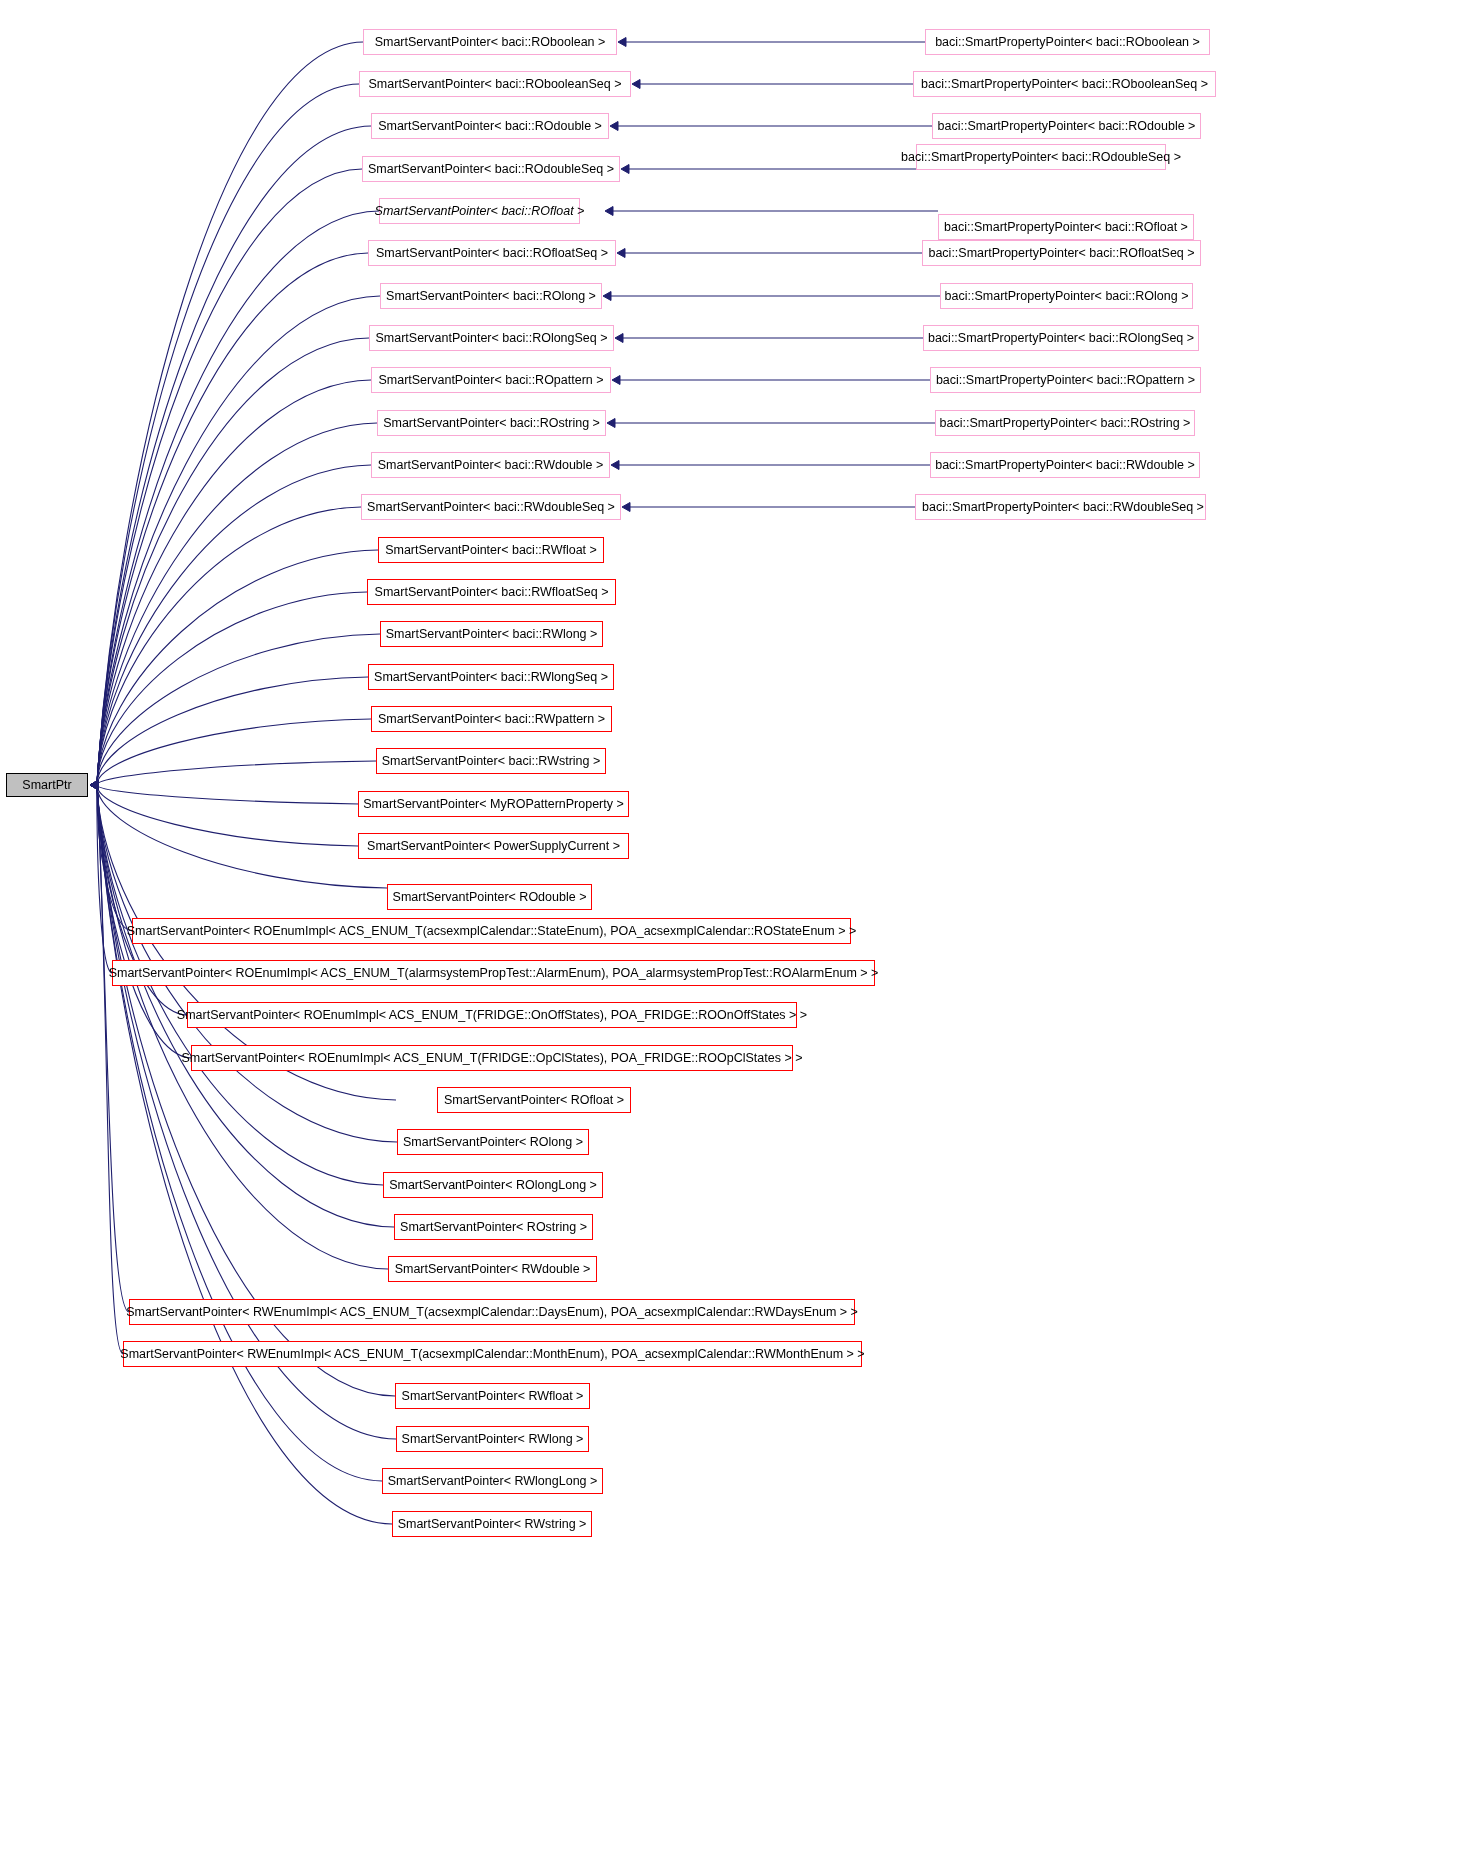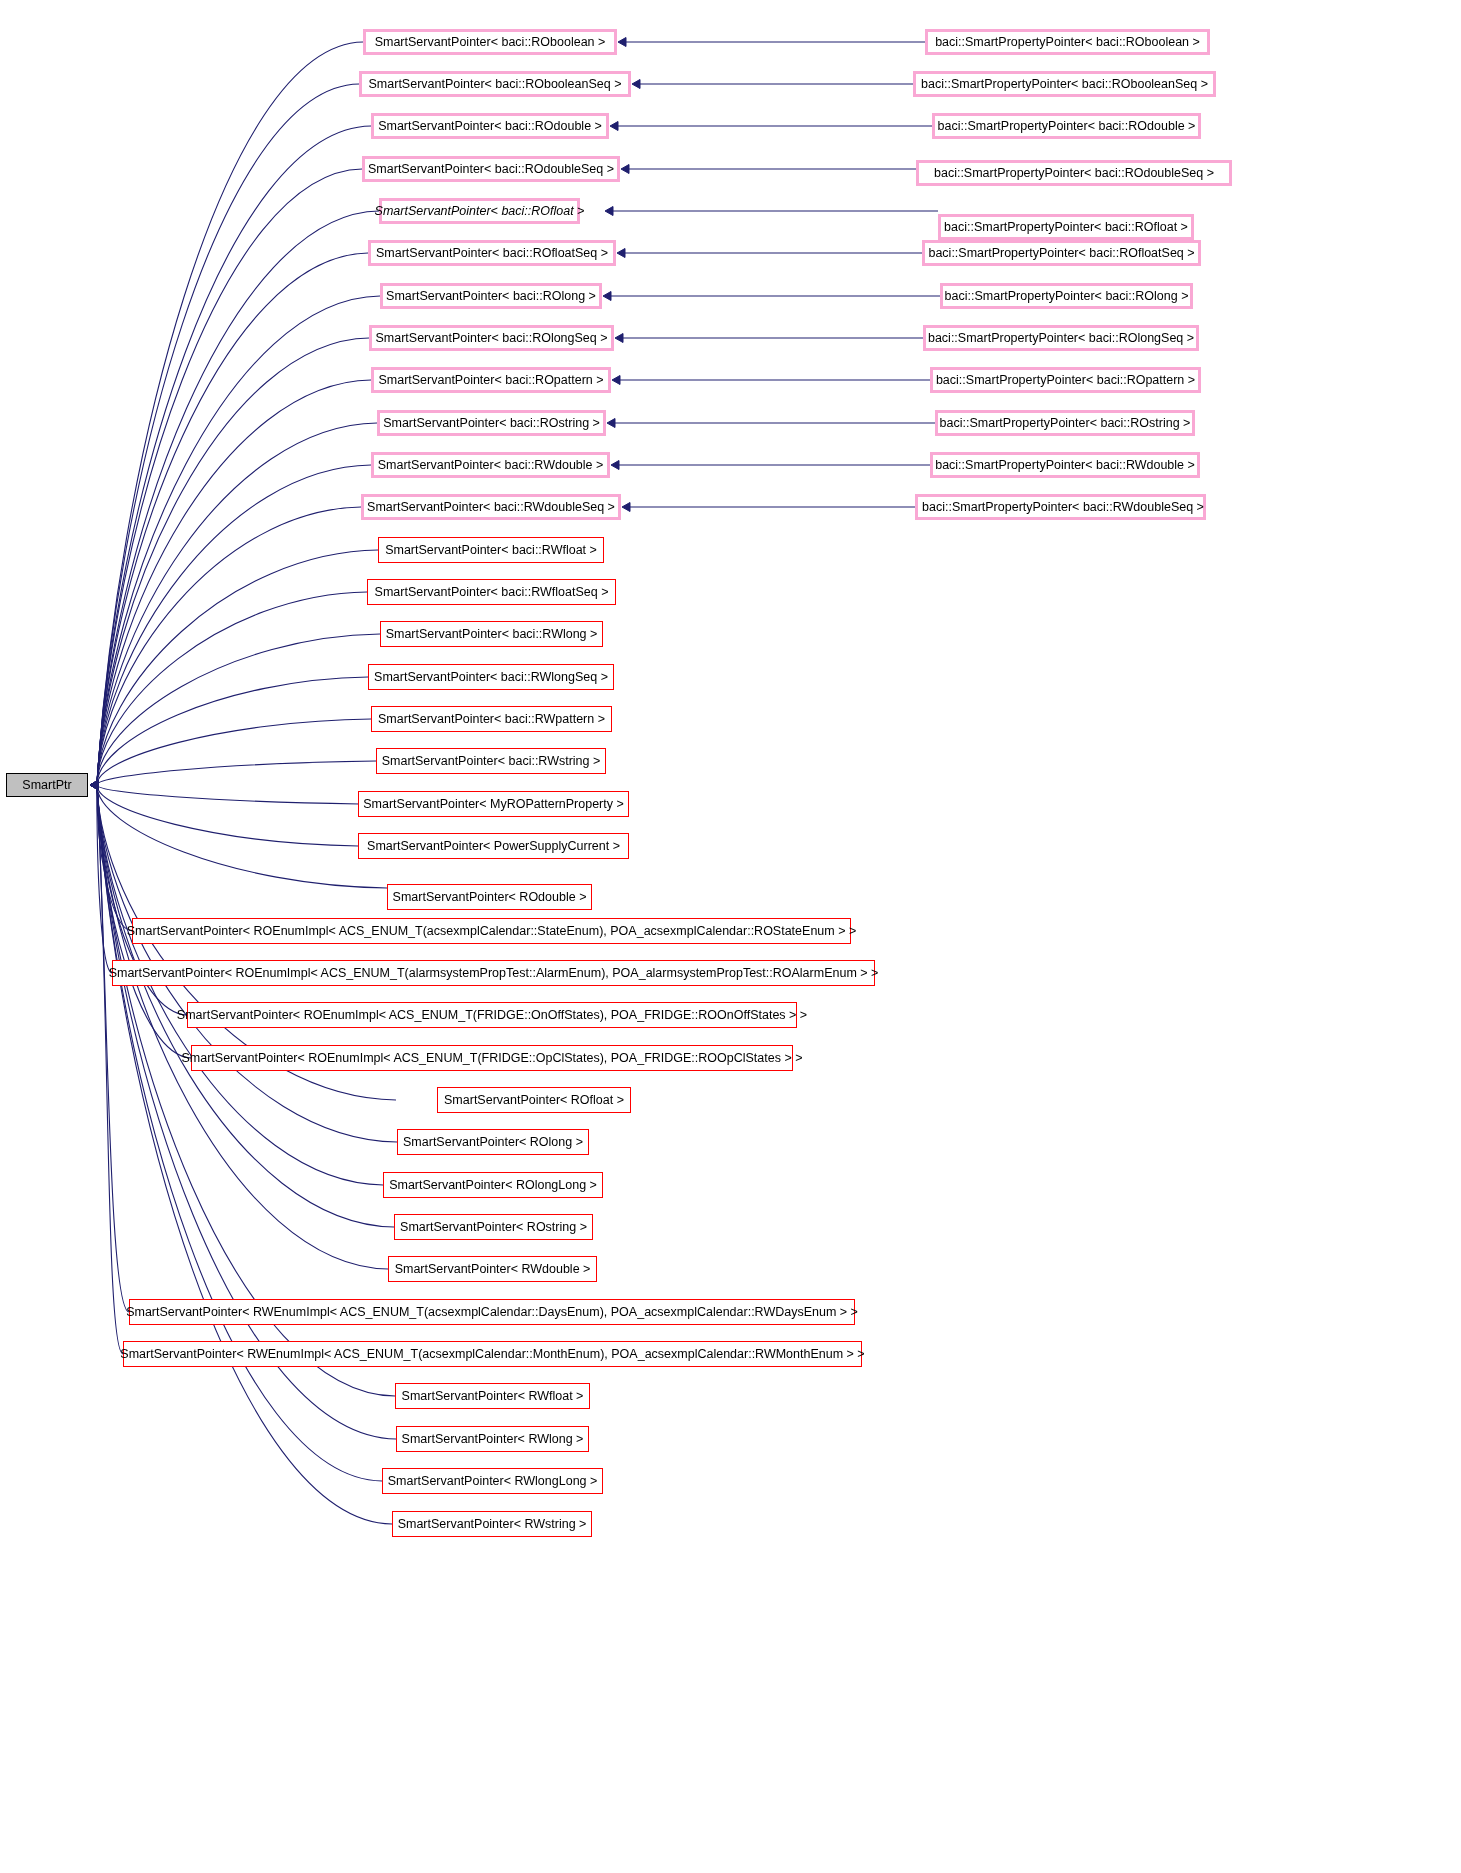--- a/index.html
+++ b/index.html
@@ -23,21 +23,21 @@
     left: 0;
     top: 0;
     width: 1461px;
     height: 1873px;
     pointer-events: none;
   }
   .node {
     position: absolute;
     box-sizing: border-box;
     background: #ffffff;
-    border: 3px solid #f9a8d4;
+    border: 1px solid #f9a8d4;
     font-size: 12.5px;
     line-height: 1;
     color: #000000;
     white-space: nowrap;
     display: flex;
     align-items: center;
     justify-content: center;
     letter-spacing: 0px;
     height: 26px;
     padding: 0 7px;
@@ -267,21 +267,21 @@
       </div>
       <div class="node" style="left: 925px; top: 29px; width: 285px;">
         <span>baci::SmartPropertyPointer&lt; baci::ROboolean &gt;</span>
       </div>
       <div class="node" style="left: 913px; top: 71px; width: 303px;">
         <span>baci::SmartPropertyPointer&lt; baci::RObooleanSeq &gt;</span>
       </div>
       <div class="node" style="left: 932px; top: 113px; width: 269px;">
         <span>baci::SmartPropertyPointer&lt; baci::ROdouble &gt;</span>
       </div>
-      <div class="node" style="left: 916px; top: 160px; width: 316px;">
+      <div class="node" style="left: 916px; top: 144px; width: 250px;">
         <span>baci::SmartPropertyPointer&lt; baci::ROdoubleSeq &gt;</span>
       </div>
       <div class="node" style="left: 938px; top: 198px; width: 256px; margin-top: 16px;">
         <span>baci::SmartPropertyPointer&lt; baci::ROfloat &gt;</span>
       </div>
       <div class="node" style="left: 922px; top: 240px; width: 279px;">
         <span>baci::SmartPropertyPointer&lt; baci::ROfloatSeq &gt;</span>
       </div>
       <div class="node" style="left: 940px; top: 283px; width: 253px;">
         <span>baci::SmartPropertyPointer&lt; baci::ROlong &gt;</span>

